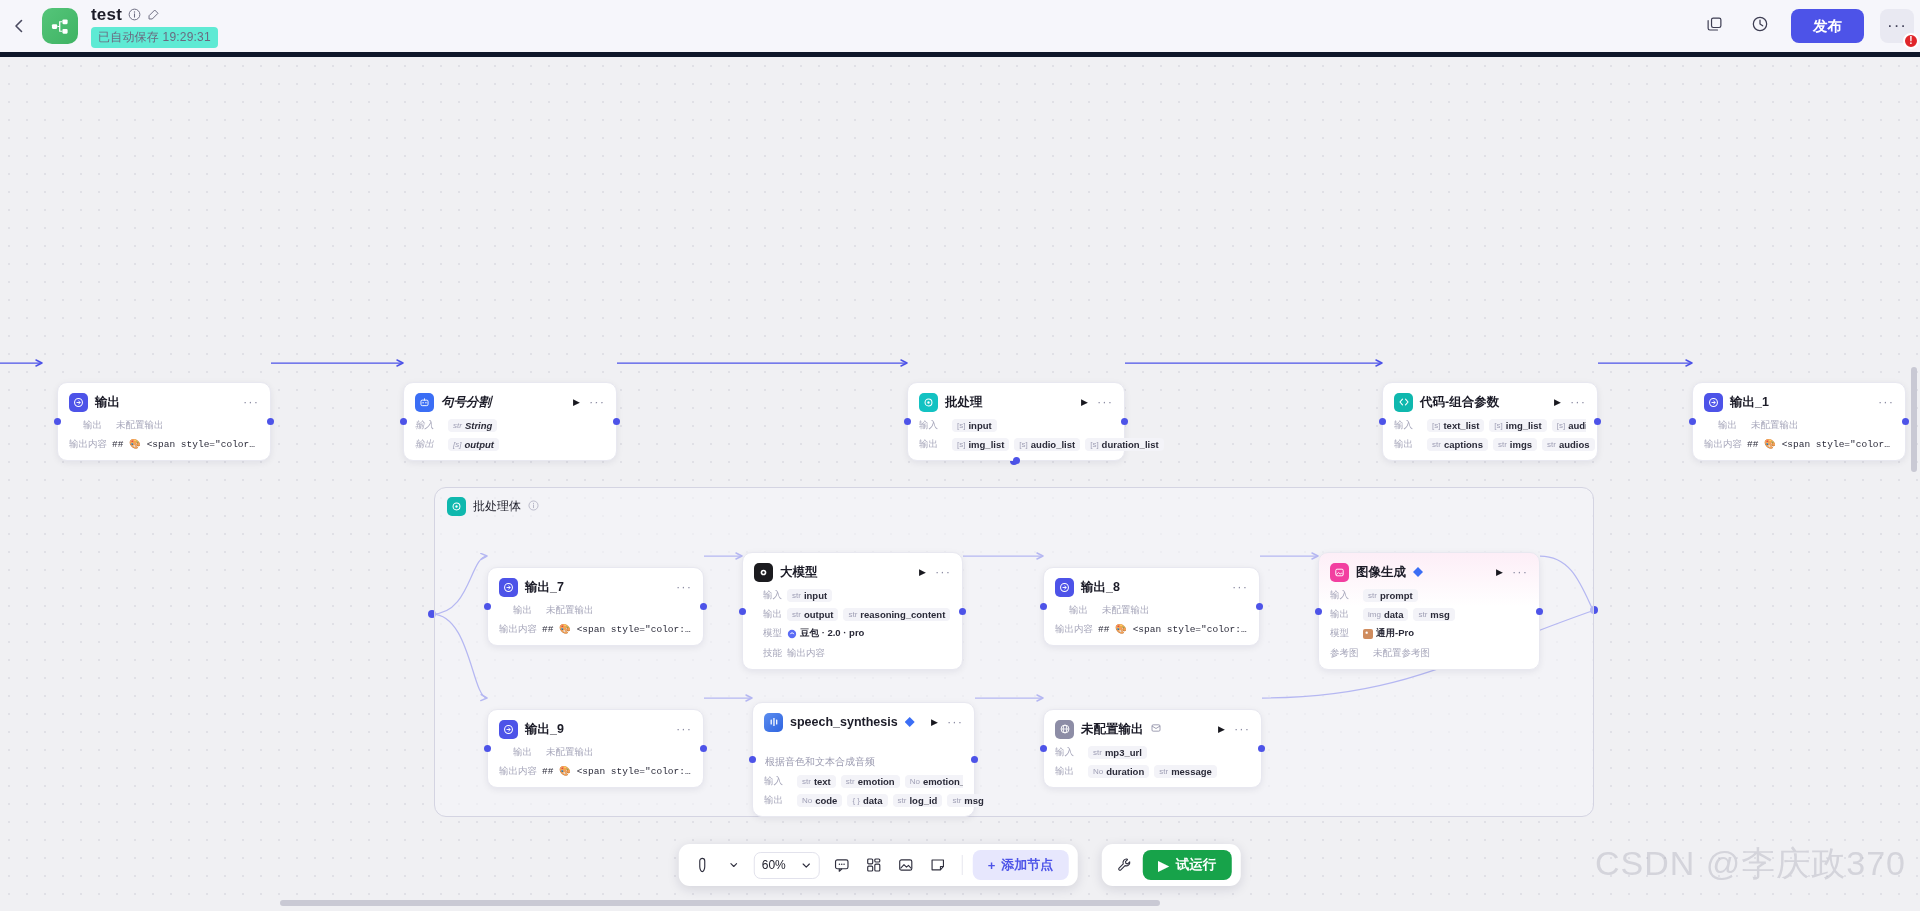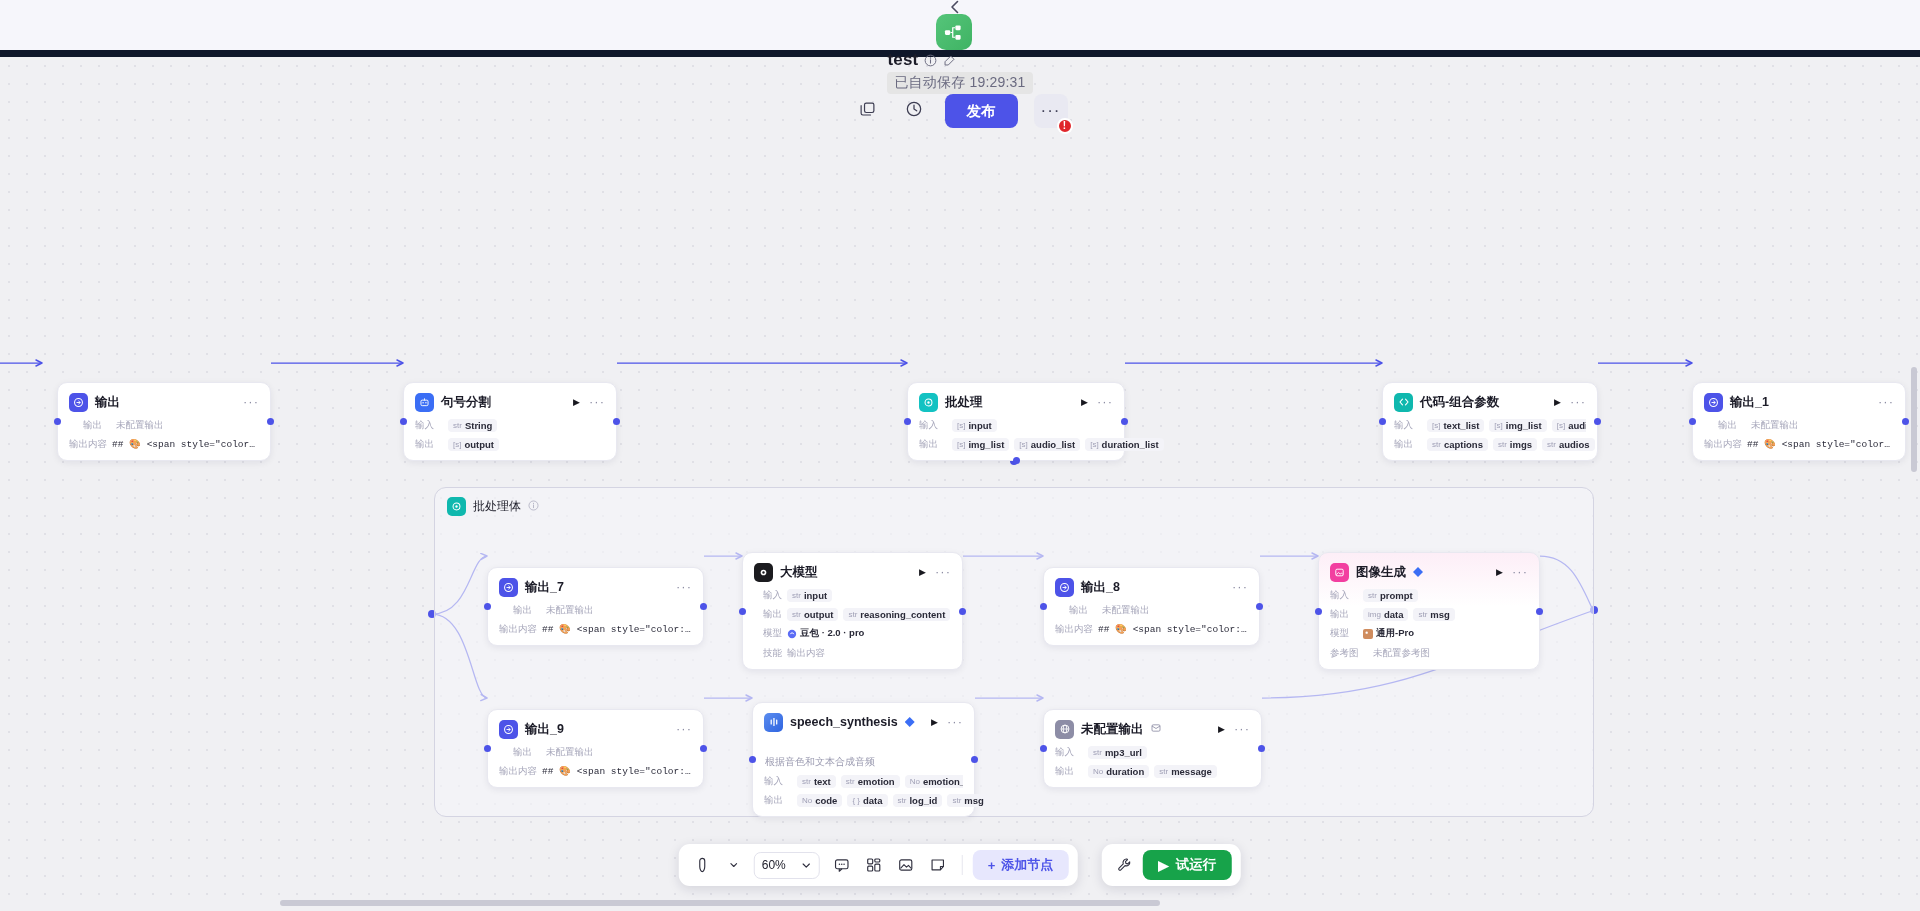--- a/index.html
+++ b/index.html
@@ -8,43 +8,42 @@
     font-family: "Liberation Sans", "DejaVu Sans", sans-serif;
     overflow: hidden;
     background: #f4f4f8;
   }
   .app { position: relative; width: 1920px; height: 911px; }
 
   
   .header {
     position: absolute; top: 0; left: 0; width: 1920px; height: 57px;
     background: #f6f6fb;
-    border-bottom: 7px solid #0f172a;
+    border-bottom: 5px solid #0f172a;
     display: flex; align-items: center;
-    padding: 0 16px;
+    padding: 0 6px;
     z-index: 40;
-    flex-direction: column;
   }
   .back-btn {
     width: 26px; height: 26px; display: flex; align-items: center; justify-content: center;
     color: #4a4a60; font-size: 16px; cursor: pointer; margin-right: 10px;
   }
   .app-logo {
     width: 36px; height: 36px; border-radius: 10px;
     background: linear-gradient(135deg,#55c57a 0%,#3fb363 100%);
     display: flex; align-items: center; justify-content: center;
     margin-right: 13px; flex: 0 0 auto;
   }
   .app-logo svg { display:block; }
   .title-wrap { display: flex; flex-direction: column; justify-content: center; gap: 2px; }
   .title-row { display: flex; align-items: center; gap: 6px; }
   .app-title { font-size: 17px; font-weight: bold; color: #1c1c28; letter-spacing: .2px; }
   .hd-ico { color: #6b6b80; display: inline-flex; align-items: center; cursor: pointer; }
   .saved-pill {
-    font-size: 14px; color: #6a6a80; background: #e5e5e5;
+    font-size: 12px; color: #6a6a80; background: #5eead4;
     padding: 2px 7px; border-radius: 4px; align-self: flex-start;
     letter-spacing: .2px;
   }
   .header-spacer { flex: 1; }
   .hdr-right { display: flex; align-items: flex-start; gap: 16px; }
   .icon-btn {
     width: 30px; height: 30px; border-radius: 7px;
     display: flex; align-items: center; justify-content: center;
     color: #3d3d52; cursor: pointer;
   }
@@ -341,21 +340,21 @@
       <div class="row" style="padding-left:14px">
         <span class="row-lbl">输出</span>
         <span class="plaintxt">未配置输出</span>
       </div>
       <div class="row">
         <span class="row-lbl wide">输出内容</span>
         <span class="codetxt">## 🎨 &lt;span style="color: #FF5733;"&gt;你好正⋯</span>
       </div>
     </div>
 
-    <div class="node" style="left:403px; top:325px; width:214px;">
+    <div class="node" style="left:403px; top:325px; width:214px;font-style:italic;">
       <div class="port l"></div>
       <div class="port r"></div>
       <div class="node-hd">
         <span class="n-ico indigo">
           <svg width="11" height="11" viewBox="0 0 14 14" fill="none">
               <rect x="2.5" y="4" width="9" height="7" rx="1.6" stroke="#fff" stroke-width="1.2"></rect>
               <circle cx="5.2" cy="7.3" r=".9" fill="#fff"></circle>
               <circle cx="8.8" cy="7.3" r=".9" fill="#fff"></circle>
               <path d="M7 4V2.2" stroke="#fff" stroke-width="1.1" stroke-linecap="round"></path>
             </svg>
@@ -824,14 +823,15 @@
           <span>试运行</span>
         </button>
       </div>
     </div>
 
     <div class="hscroll-track">
       <div class="hscroll-thumb"></div>
     </div>
     <div class="vscroll-thumb"></div>
 
+    <div class="watermark">CSDN @李庆政370</div>
   </div>
 </div>
 
 </body></html>

